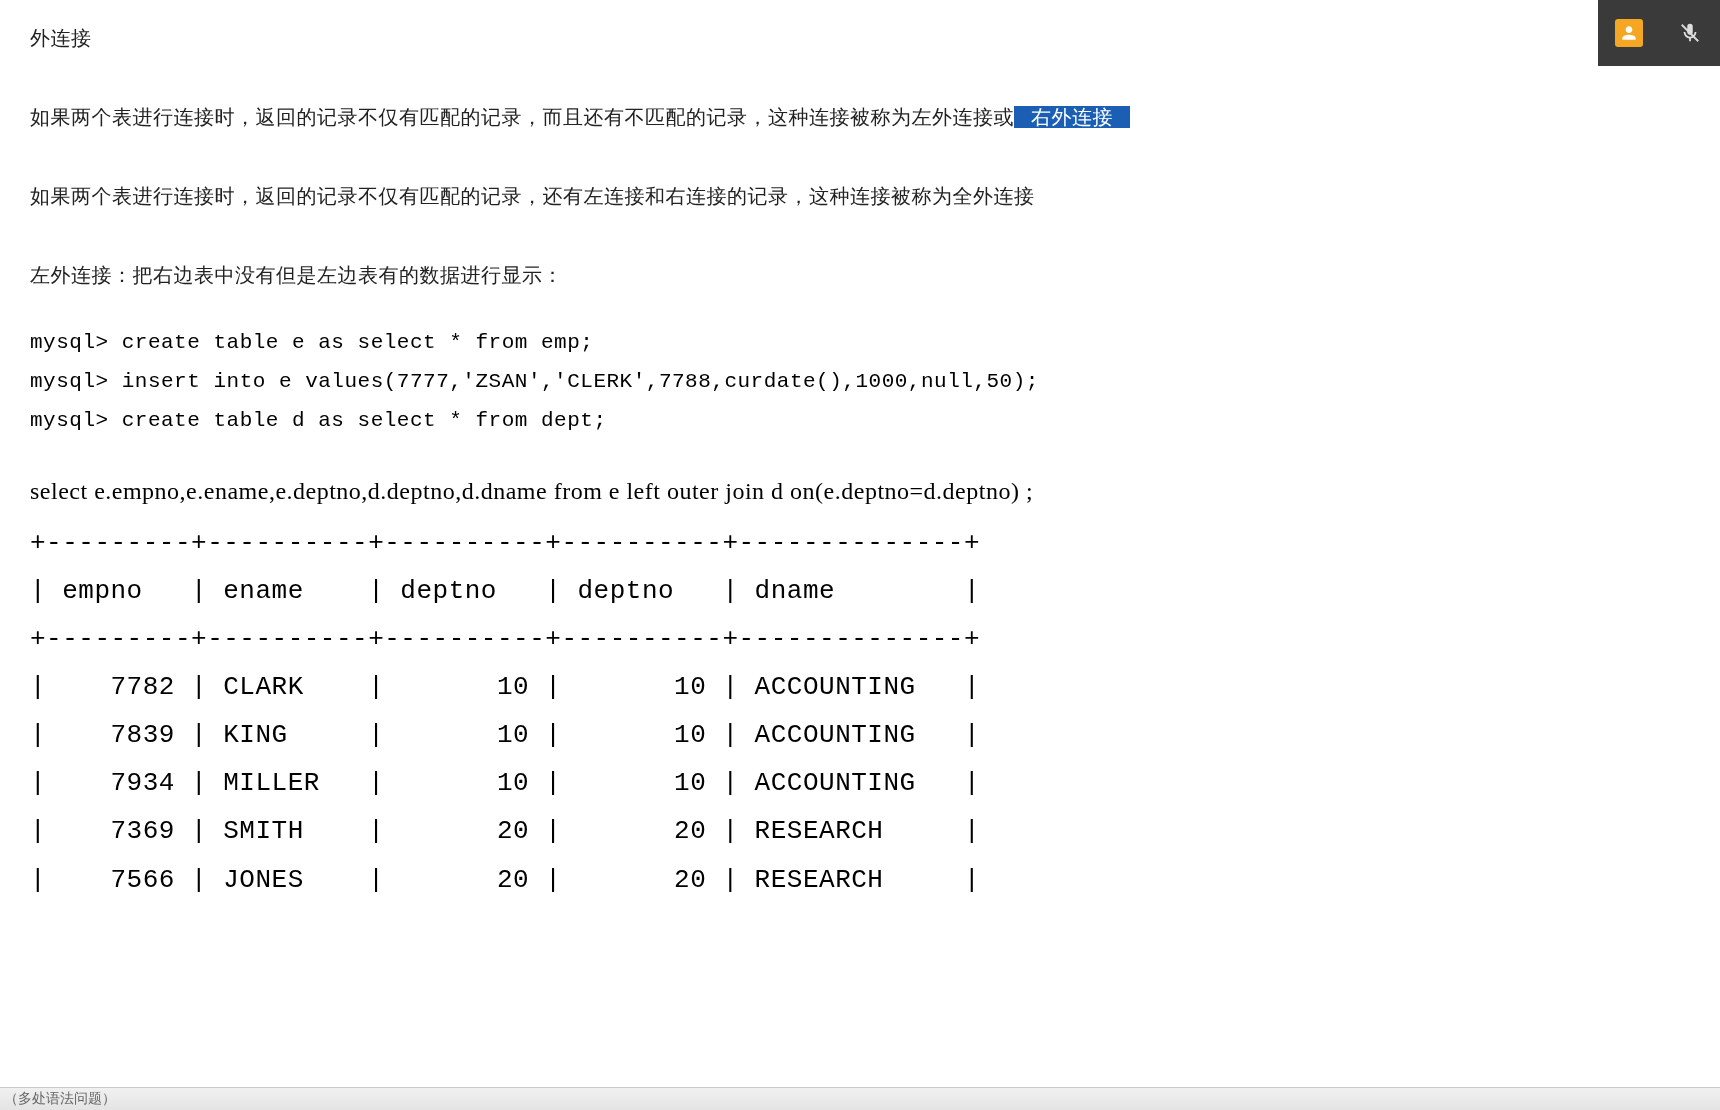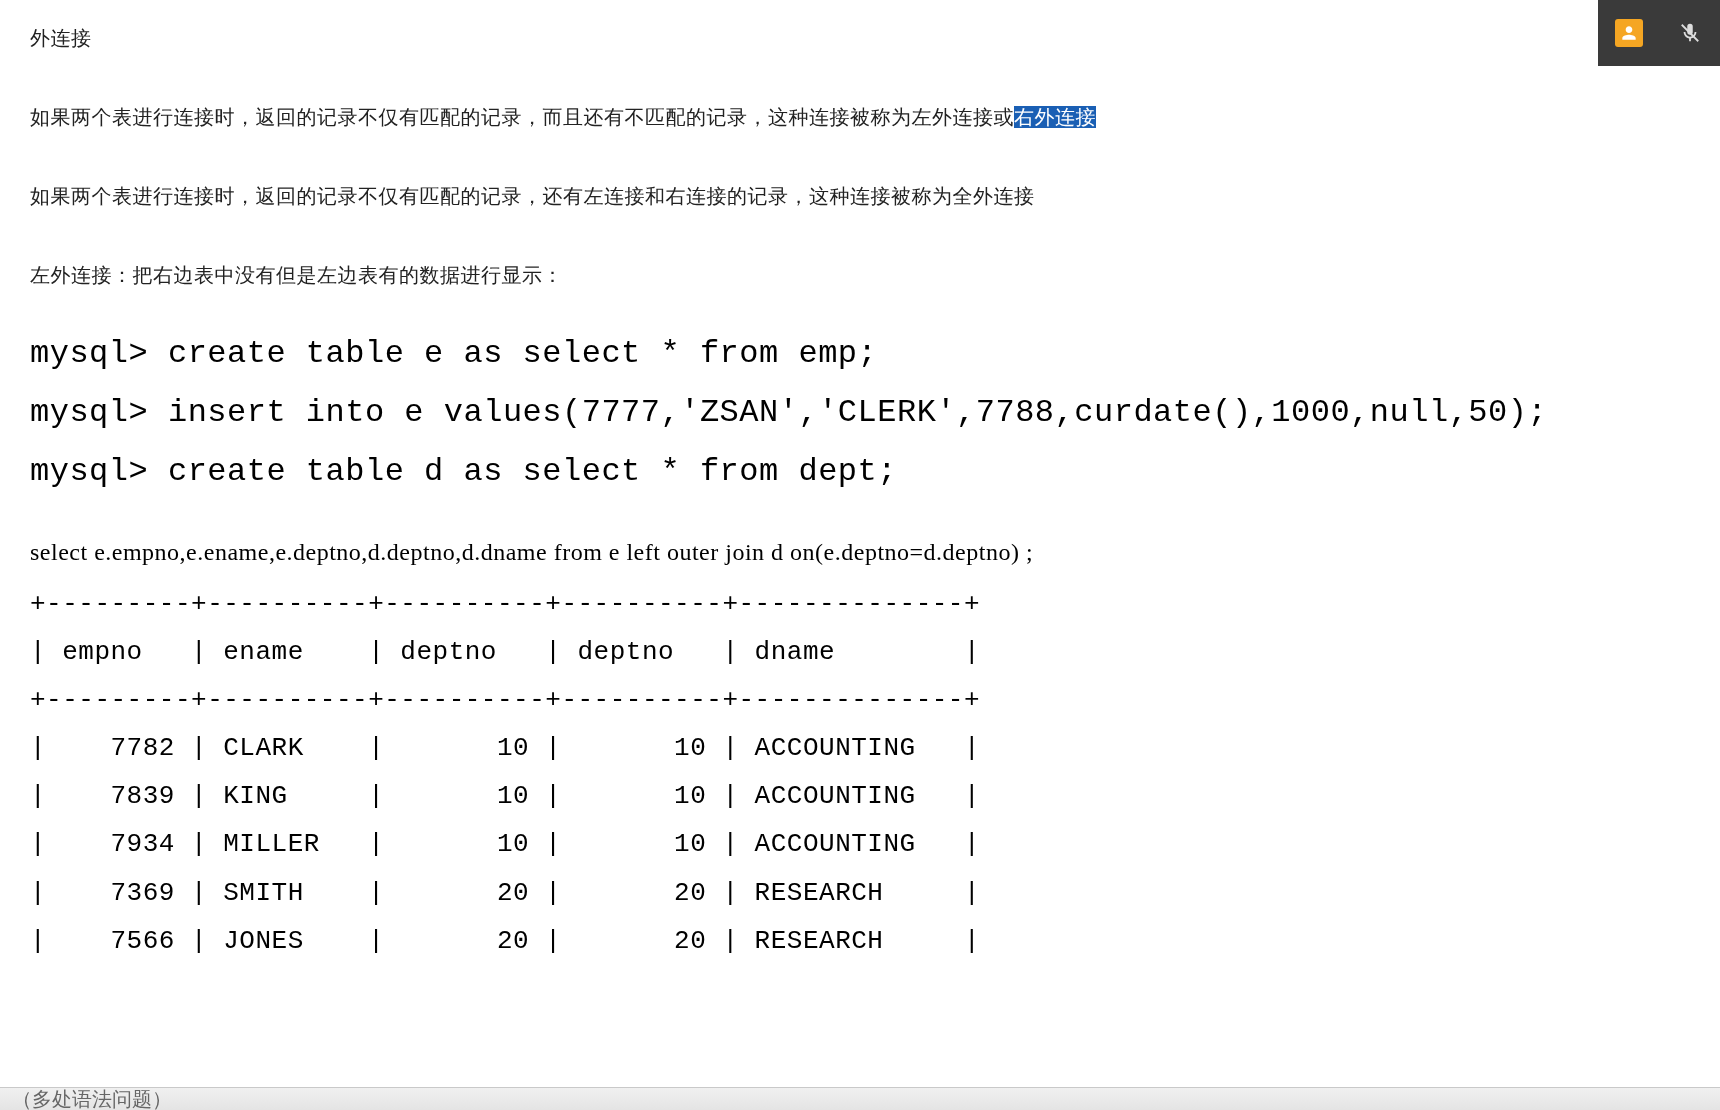--- a/index.html
+++ b/index.html
@@ -20,25 +20,25 @@
   }
   .para {
     margin: 0 0 46px 0;
     font-size: 20px;
     color: #222;
   }
   .para.last-prose { margin-bottom: 32px; }
   .hl {
     background: #1a5fb4;
     color: #ffffff;
-    padding: 0 0;
+    padding: 0 17px;
   }
   .code-block {
     font-family: "SimSun", "NSimSun", "Courier New", monospace;
-    font-size: 32px;
+    font-size: 21px;
     line-height: 1.85;
     white-space: pre;
     color: #000;
     margin: 0 0 28px 0;
   }
   .query-block {
     font-family: Liberation Serif, serif;
     font-size: 24px;
     line-height: 1.85;
     white-space: pre;
@@ -88,25 +88,25 @@
 
   
   .bottom-bar {
     position: absolute;
     left: 0;
     right: 0;
     bottom: 0;
     height: 22px;
     background: linear-gradient(#f0f0f0,#e4e4e4);
     border-top: 1px solid #c9c9c9;
-    font-size: 20px;
+    font-size: 14px;
     color: #666;
     display: flex;
     align-items: center;
-    padding-left: 12px;
+    padding-left: 4px;
     font-family: "Microsoft YaHei", Arial, sans-serif;
   }
 </style>
 </head>
 <body>
 
 <div class="page">
 
   <p class="para">外连接</p>
 

